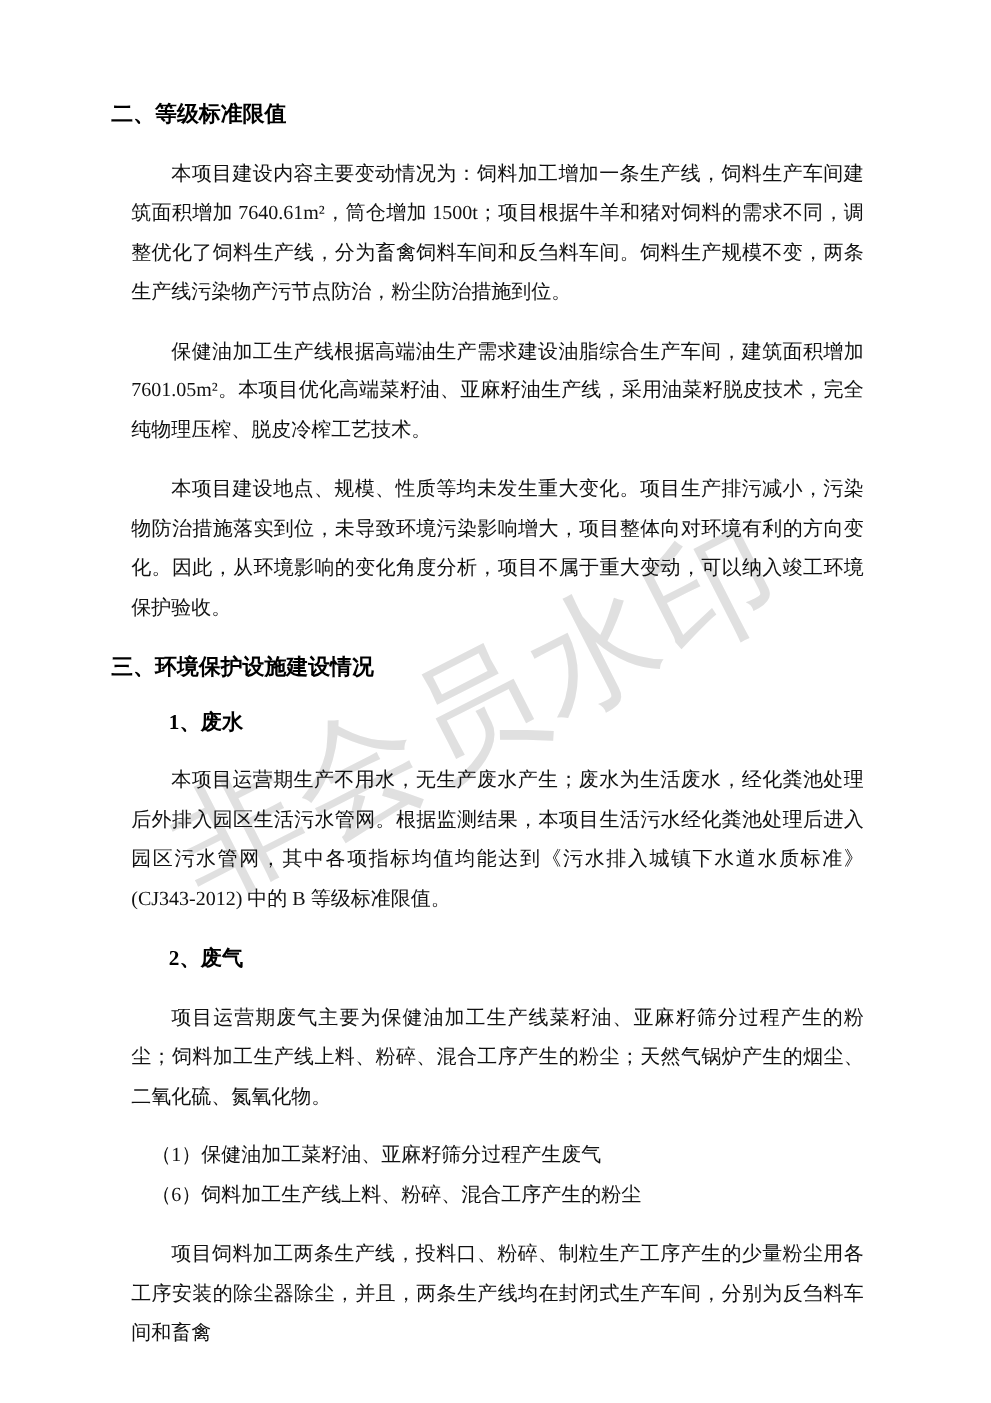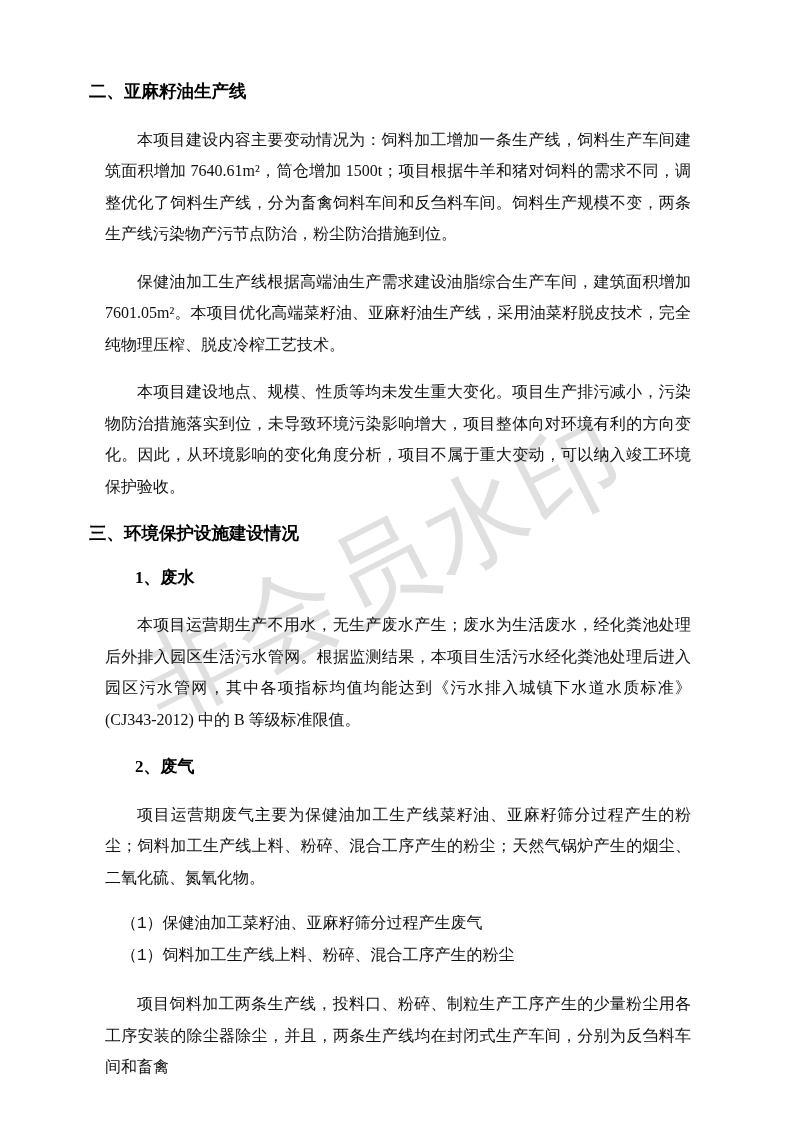--- a/index.html
+++ b/index.html
@@ -61,51 +61,50 @@
     text-align: justify;
     text-indent: 2em;
     color: #111111;
   }
   .subitem {
     font-size: 16px;
     line-height: 31.5px;
     margin: 0;
     text-indent: 2em;
     color: #111111;
-    font-family: Liberation Mono, monospace;
   }
 </style>
 </head>
 <body>
 
 <div class="page">
 
   <div class="watermark" style="color: rgb(224, 224, 224);">非会员水印</div>
 
   <div class="content">
 
-    <h2 class="heading1">二、亚麻籽油生产线</h2>
+    <h2 class="heading1">二、等级标准限值</h2>
 
     <p class="para">本项目建设内容主要变动情况为：饲料加工增加一条生产线，饲料生产车间建筑面积增加 7640.61m²，筒仓增加 1500t；项目根据牛羊和猪对饲料的需求不同，调整优化了饲料生产线，分为畜禽饲料车间和反刍料车间。饲料生产规模不变，两条生产线污染物产污节点防治，粉尘防治措施到位。</p>
 
     <p class="para">保健油加工生产线根据高端油生产需求建设油脂综合生产车间，建筑面积增加 7601.05m²。本项目优化高端菜籽油、亚麻籽油生产线，采用油菜籽脱皮技术，完全纯物理压榨、脱皮冷榨工艺技术。</p>
 
     <p class="para">本项目建设地点、规模、性质等均未发生重大变化。项目生产排污减小，污染物防治措施落实到位，未导致环境污染影响增大，项目整体向对环境有利的方向变化。因此，从环境影响的变化角度分析，项目不属于重大变动，可以纳入竣工环境保护验收。</p>
 
     <h2 class="heading1">三、环境保护设施建设情况</h2>
 
     <h3 class="heading2">1、废水</h3>
 
     <p class="para">本项目运营期生产不用水，无生产废水产生；废水为生活废水，经化粪池处理后外排入园区生活污水管网。根据监测结果，本项目生活污水经化粪池处理后进入园区污水管网，其中各项指标均值均能达到《污水排入城镇下水道水质标准》(CJ343-2012) 中的 B 等级标准限值。</p>
 
     <h3 class="heading2">2、废气</h3>
 
     <p class="para">项目运营期废气主要为保健油加工生产线菜籽油、亚麻籽筛分过程产生的粉尘；饲料加工生产线上料、粉碎、混合工序产生的粉尘；天然气锅炉产生的烟尘、二氧化硫、氮氧化物。</p>
 
     <p class="subitem">（1）保健油加工菜籽油、亚麻籽筛分过程产生废气</p>
 
 
-    <p class="subitem">（1）饲料加工生产线上料、粉碎、混合工序产生的粉尘</p>
+    <p class="subitem">（6）饲料加工生产线上料、粉碎、混合工序产生的粉尘</p>
 
     <p class="para">项目饲料加工两条生产线，投料口、粉碎、制粒生产工序产生的少量粉尘用各工序安装的除尘器除尘，并且，两条生产线均在封闭式生产车间，分别为反刍料车间和畜禽</p>
 
   </div>
 </div>
 
 </body></html>

